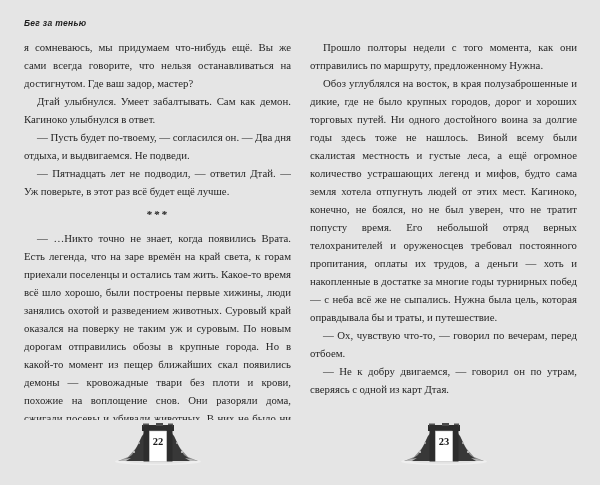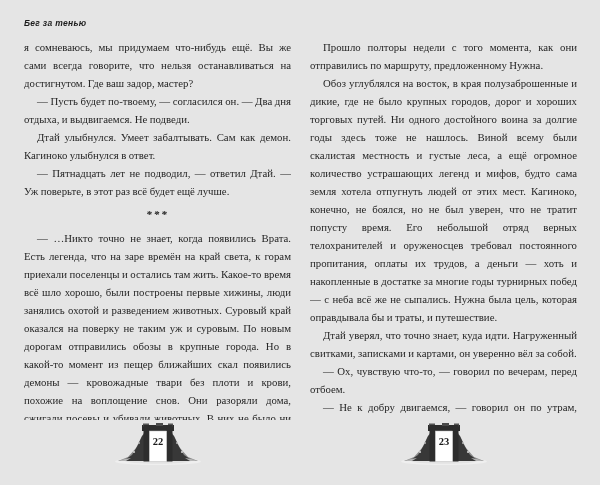--- a/index.html
+++ b/index.html
@@ -86,22 +86,22 @@
 </head>
 <body>
 
 <div class="spread">
 
   <div class="page page-left">
     <div class="running-head align-left">Бег за тенью</div>
 
     <div class="page-text" lang="ru">
         <p class="para">я сомневаюсь, мы придумаем что-нибудь ещё. Вы же сами всегда говорите, что нельзя останавливаться на достигнутом. Где ваш задор, мастер?</p>
+        <p class="para indent">Дтай улыбнулся. Умеет забалтывать. Сам как демон. Кагиноко улыбнулся в ответ.</p>
         <p class="para indent">— Пусть будет по-твоему, — согласился он. — Два дня отдыха, и выдвигаемся. Не подведи.</p>
-        <p class="para indent">Дтай улыбнулся. Умеет забалтывать. Сам как демон. Кагиноко улыбнулся в ответ.</p>
         <p class="para indent">— Пятнадцать лет не подводил, — ответил Дтай. — Уж поверьте, в этот раз всё будет ещё лучше.</p>
         <p class="separator">***</p>
         <p class="para indent">— …Никто точно не знает, когда появились Врата. Есть легенда, что на заре времён на край света, к горам приехали поселенцы и остались там жить. Какое-то время всё шло хорошо, были построены первые хижины, люди занялись охотой и разведением животных. Суровый край оказался на поверку не таким уж и суровым. По новым дорогам отправились обозы в крупные города. Но в какой-то момент из пещер ближайших скал появились демоны — кровожадные твари без плоти и крови, похожие на воплощение снов. Они разоряли дома, сжигали посевы и убивали животных. В них не было ни капли милосердия. Они не хотели договариваться, а хотели только видеть цвет крови умирающего человека. Более жестоких существ никто никогда не встречал. С ними пытались бороться, но демоны не боялись оружия, были неуязвимы. На них не действовали заговоры и магия. Мало того, они могли вселяться в любого человека и лишать того плоти, обращая в себе подобных. Поселенцы были в отчаянии, хрупким зачаткам жизни в тех местах приходил конец. Так бы нико-</p>
       </div>
 
     <div class="page-ornament">
       <svg width="92" height="52" viewBox="0 0 92 52">
         <ellipse cx="46" cy="43.5" rx="43" ry="3.6" fill="#efefef"></ellipse>
         <ellipse cx="46" cy="43" rx="33" ry="2.8" fill="#e3e3e3"></ellipse>
 
@@ -127,21 +127,20 @@
         <text x="46" y="27" text-anchor="middle" font-family="Liberation Serif, DejaVu Serif, serif" font-size="10.5" font-weight="bold" fill="#1a1a1a">22</text>
       </svg>
     </div>
   </div>
 
   <div class="page page-right">
 
     <div class="page-text" lang="ru">
         <p class="para indent">Прошло полторы недели с того момента, как они отправились по маршруту, предложенному Нужна.</p>
         <p class="para indent">Обоз углублялся на восток, в края полузаброшенные и дикие, где не было крупных городов, дорог и хороших торговых путей. Ни одного достойного воина за долгие годы здесь тоже не нашлось. Виной всему были скалистая местность и густые леса, а ещё огромное количество устрашающих легенд и мифов, будто сама земля хотела отпугнуть людей от этих мест. Кагиноко, конечно, не боялся, но не был уверен, что не тратит попусту время. Его небольшой отряд верных телохранителей и оруженосцев требовал постоянного пропитания, оплаты их трудов, а деньги — хоть и накопленные в достатке за многие годы турнирных побед — с неба всё же не сыпались. Нужна была цель, которая оправдывала бы и траты, и путешествие.</p>
-        <p class="para indent">Дтай уверял, что точно знает, куда идти. Нагруженный свитками, записками и картами, он уверенно вёл за собой.</p>
         <p class="para indent">— Ох, чувствую что-то, — говорил по вечерам, перед отбоем.</p>
         <p class="para indent">— Не к добру двигаемся, — говорил он по утрам, сверяясь с одной из карт Дтая.</p>
       </div>
 
     <div class="page-ornament">
       <svg width="92" height="52" viewBox="0 0 92 52">
         <ellipse cx="46" cy="43.5" rx="43" ry="3.6" fill="#efefef"></ellipse>
         <ellipse cx="46" cy="43" rx="33" ry="2.8" fill="#e3e3e3"></ellipse>
         <polygon points="6,43 16,39 24,30 29,20 33,13 33,43" fill="#8a8a8a"></polygon>
         <polygon points="11,43 20,37 26,27 30,18 33,15 33,43" fill="#383838"></polygon>

